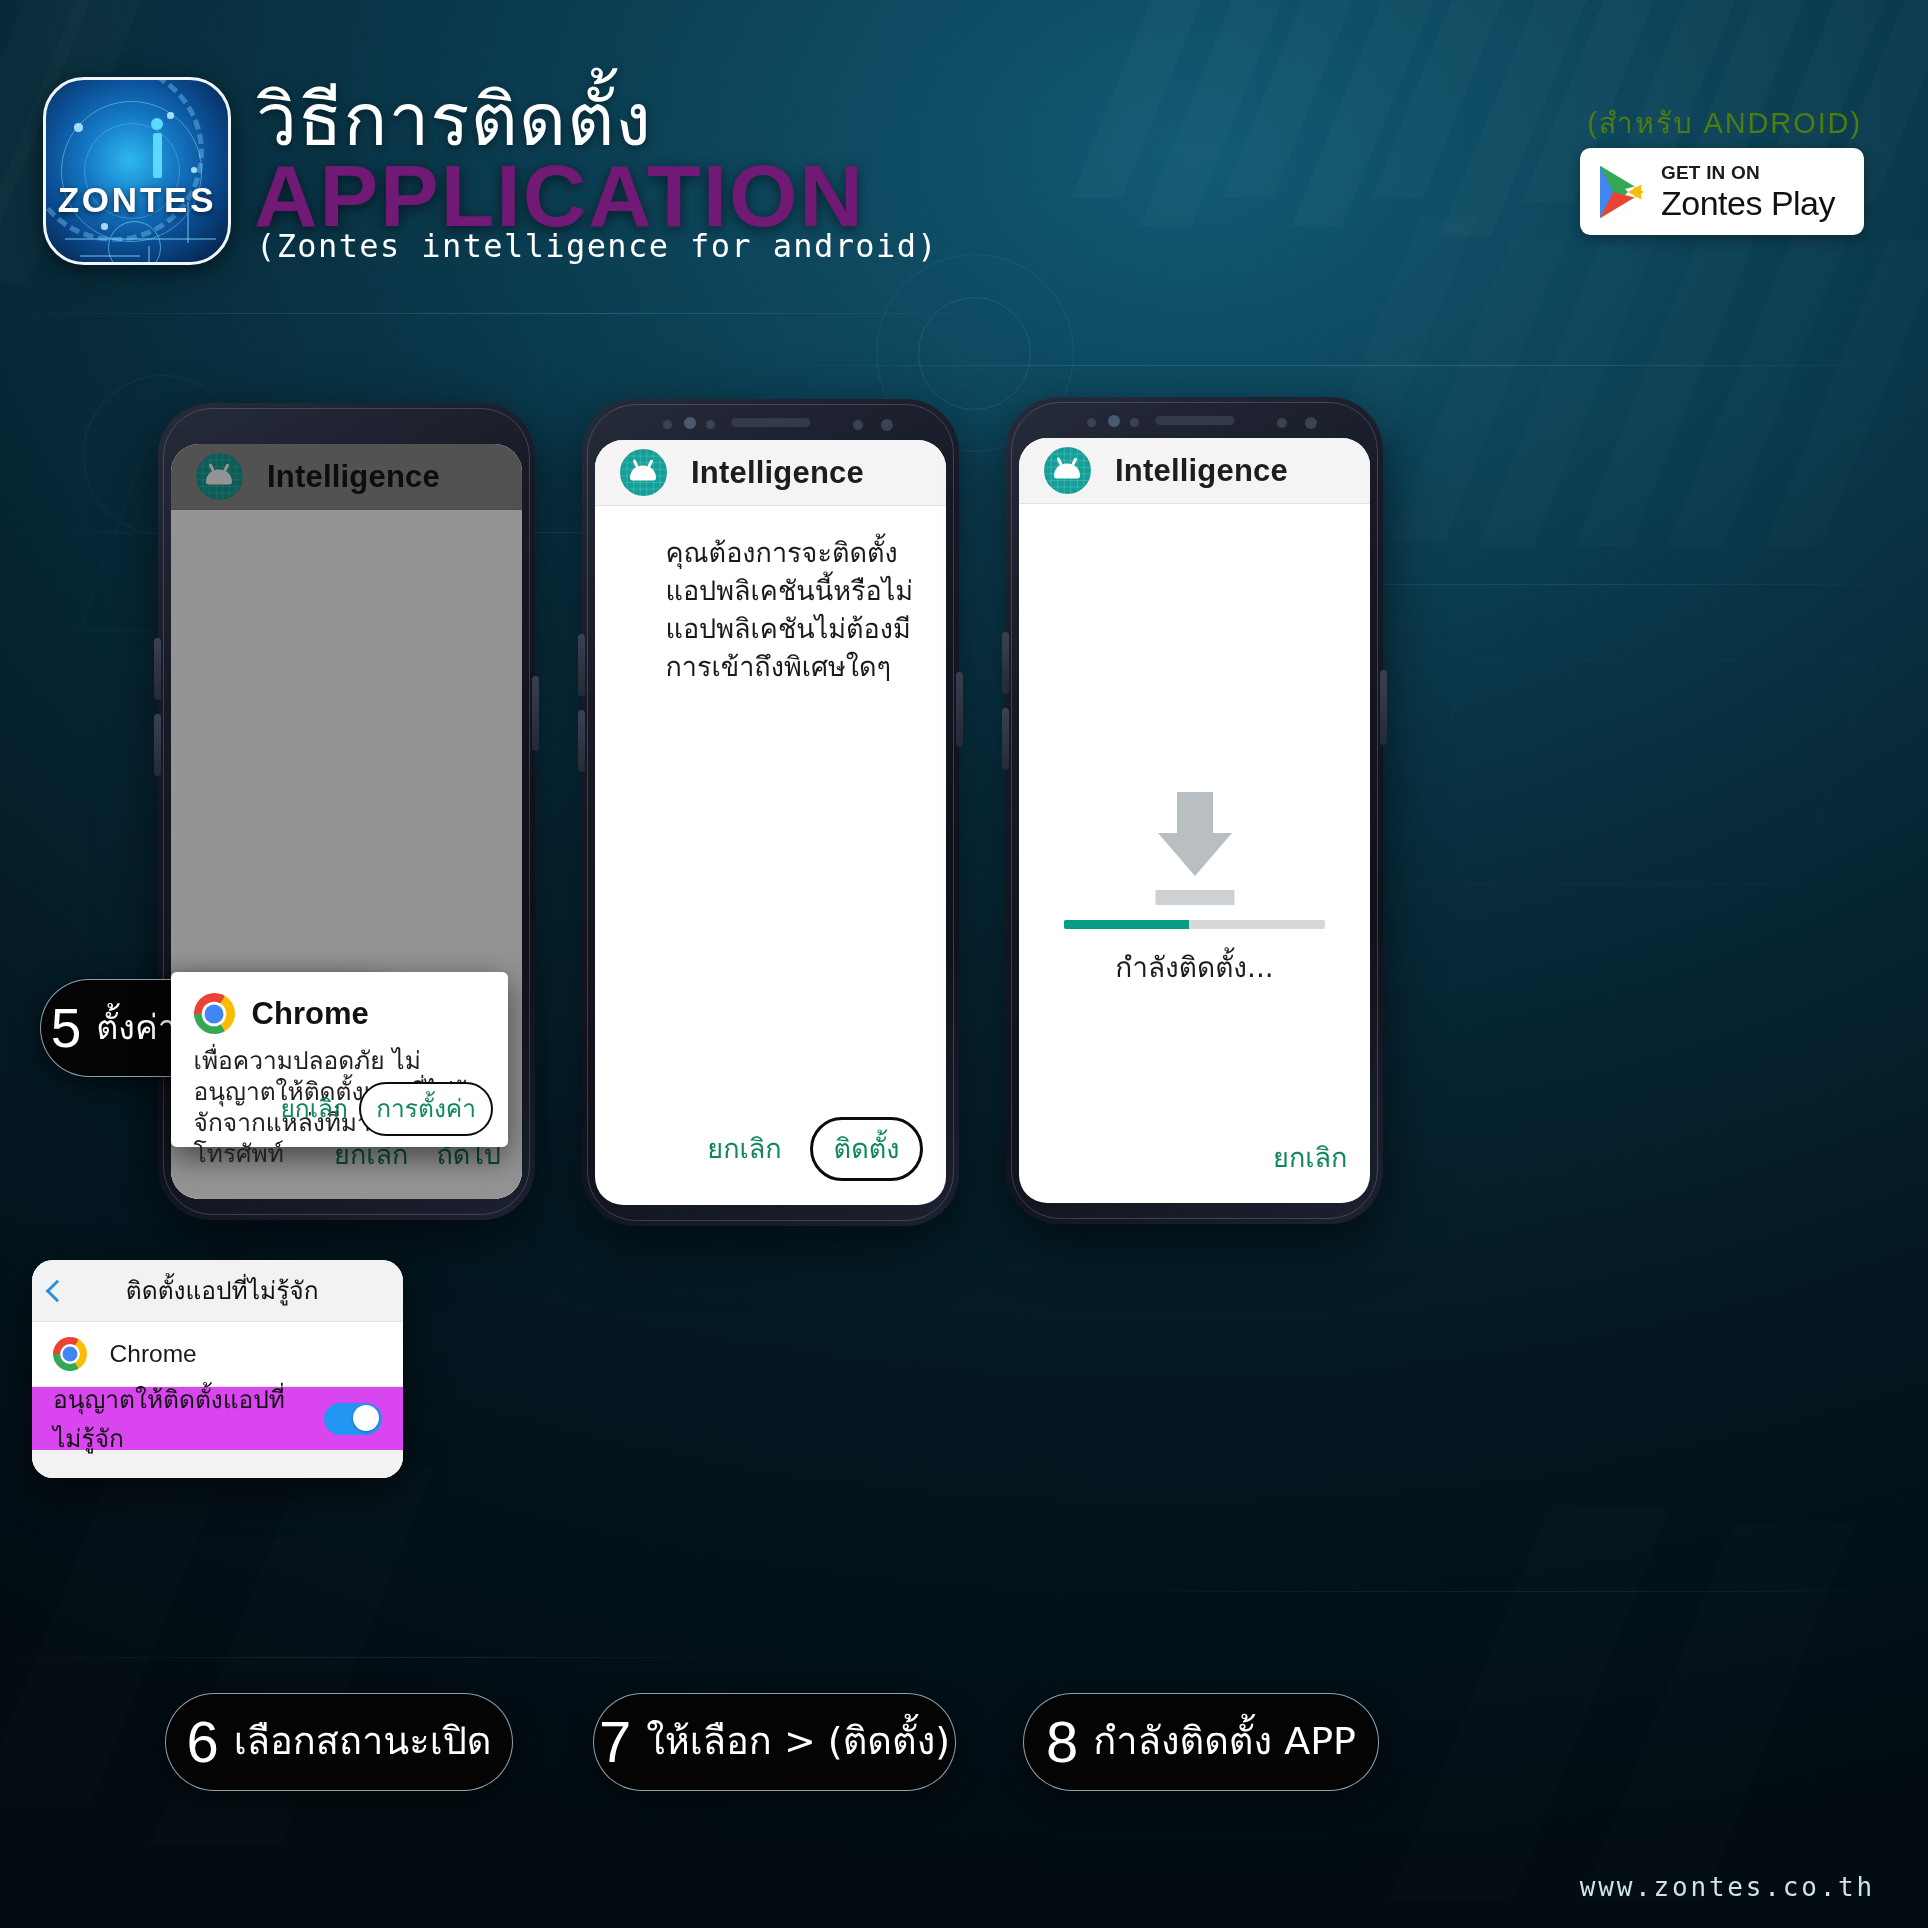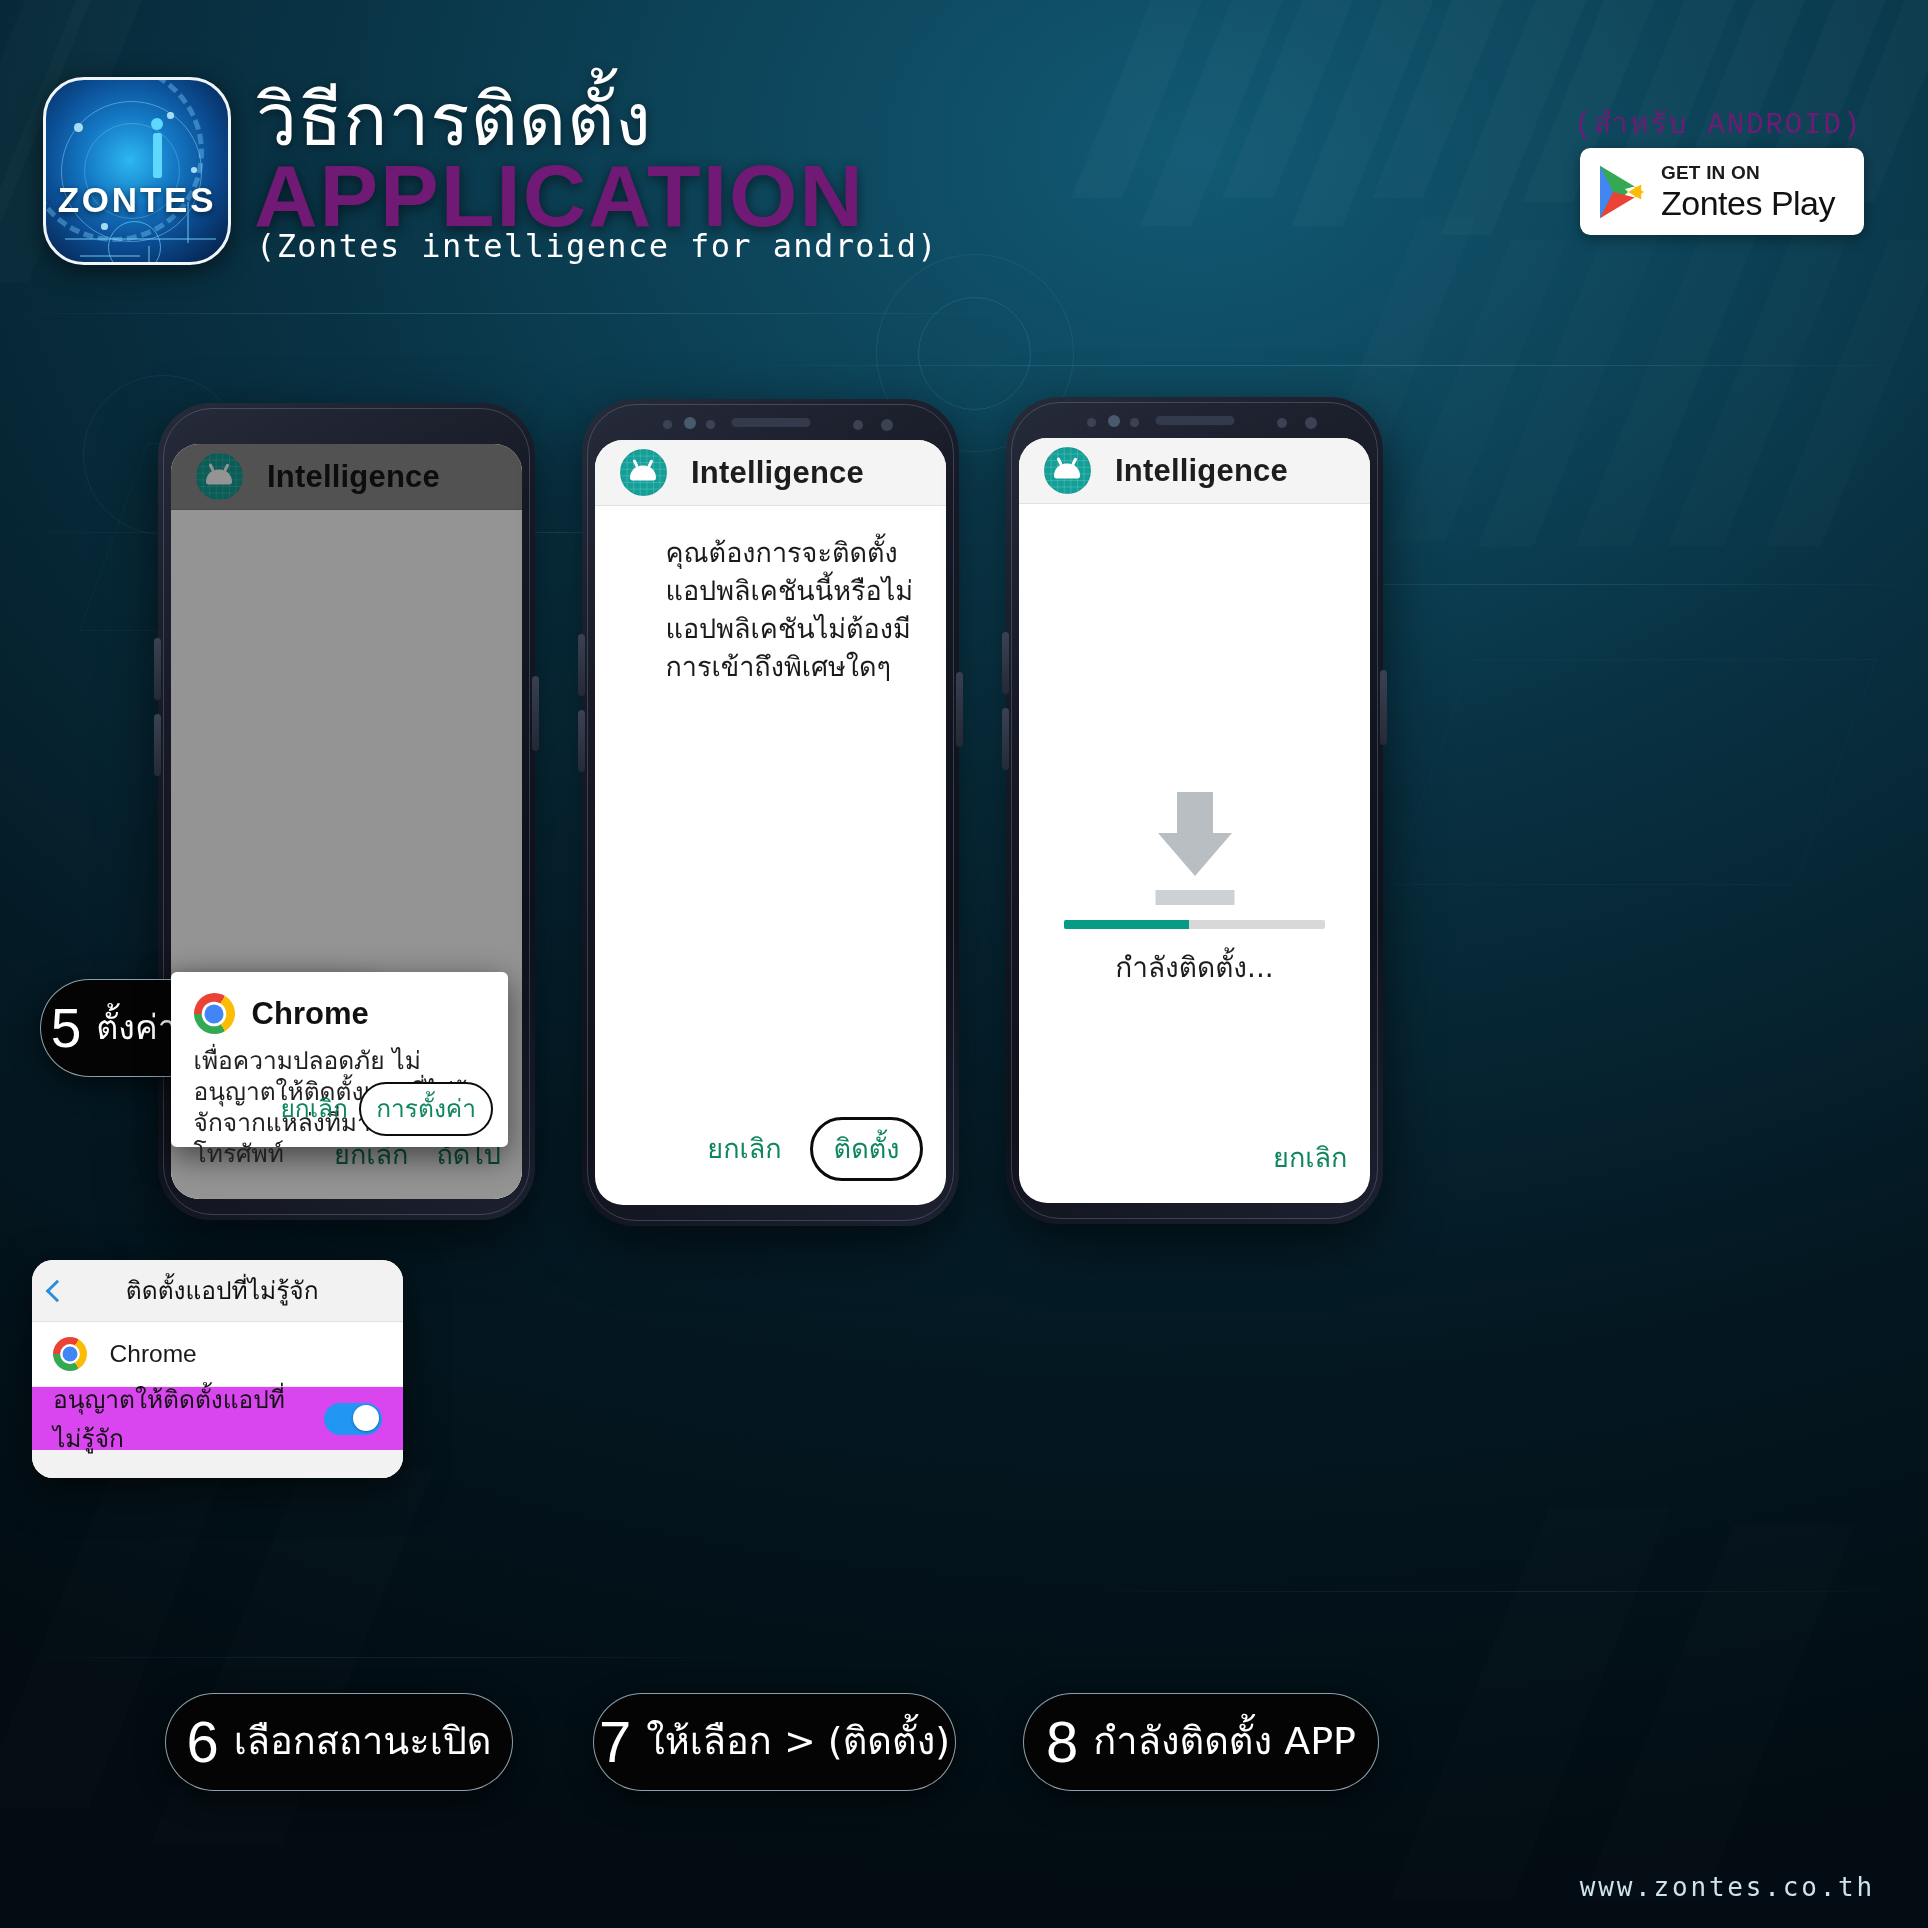--- a/index.html
+++ b/index.html
@@ -84,22 +84,22 @@
     text-shadow: 0 2.8px 13px rgba(0,0,0,.55);
   }
   #title-sub {
     position:absolute; left:256px; top:226px;
     font-size:32px; line-height:41px; color:#ffffff; letter-spacing:1.4px;
     font-family:"DejaVu Sans Mono","Liberation Mono",monospace;
   }
 
   #android-note {
     position:absolute; right:66px; top:100px;
-    font-size:29px; color:#701a75; letter-spacing:1.9px;
-    font-family:Liberation Mono, monospace;
+    font-size:29px; color:#4d7c0f; letter-spacing:1.9px;
+    font-family:Liberation Sans, sans-serif;
   }
   #gp-badge {
     position:absolute; right:64px; top:148px;
     width:284px; height:87px; background:#ffffff; border-radius:10.4px;
     display:flex; align-items:center; padding:0 15px 0 17px; gap:13px;
     box-shadow:0 3.8px 13px rgba(0,0,0,.35);
   }
   #gp-badge .gp-text { display:flex; flex-direction:column; justify-content:center; }
   #gp-badge .gp-top {
     font-size:19px; font-weight:600; color:#1b1b1b; letter-spacing:0.2px;

